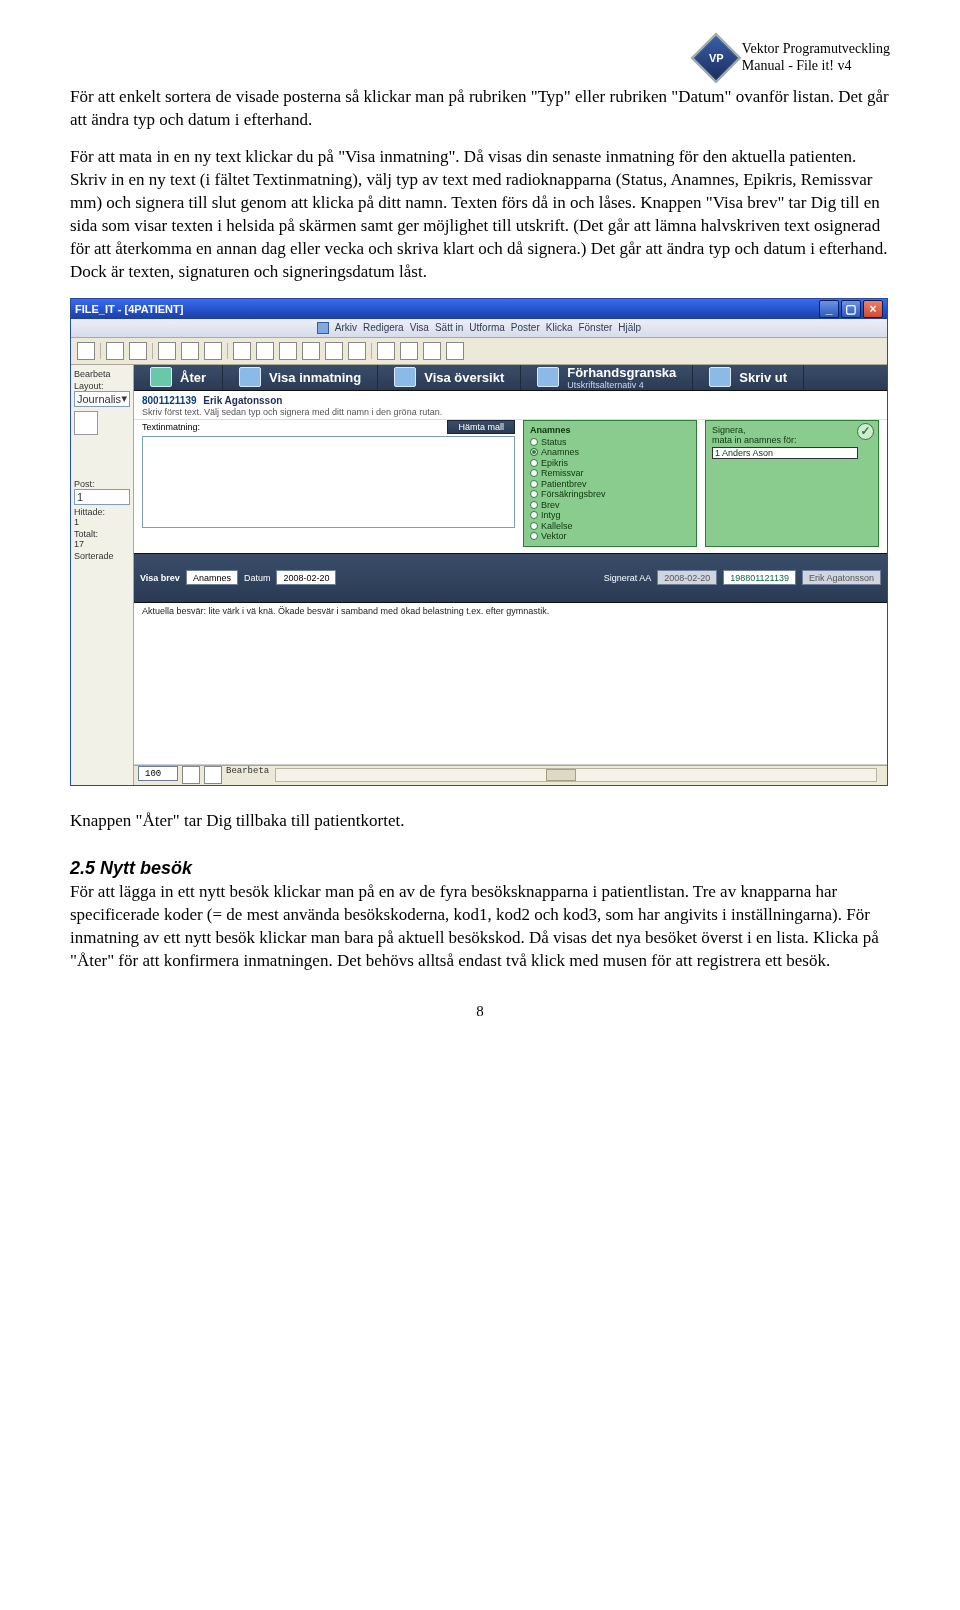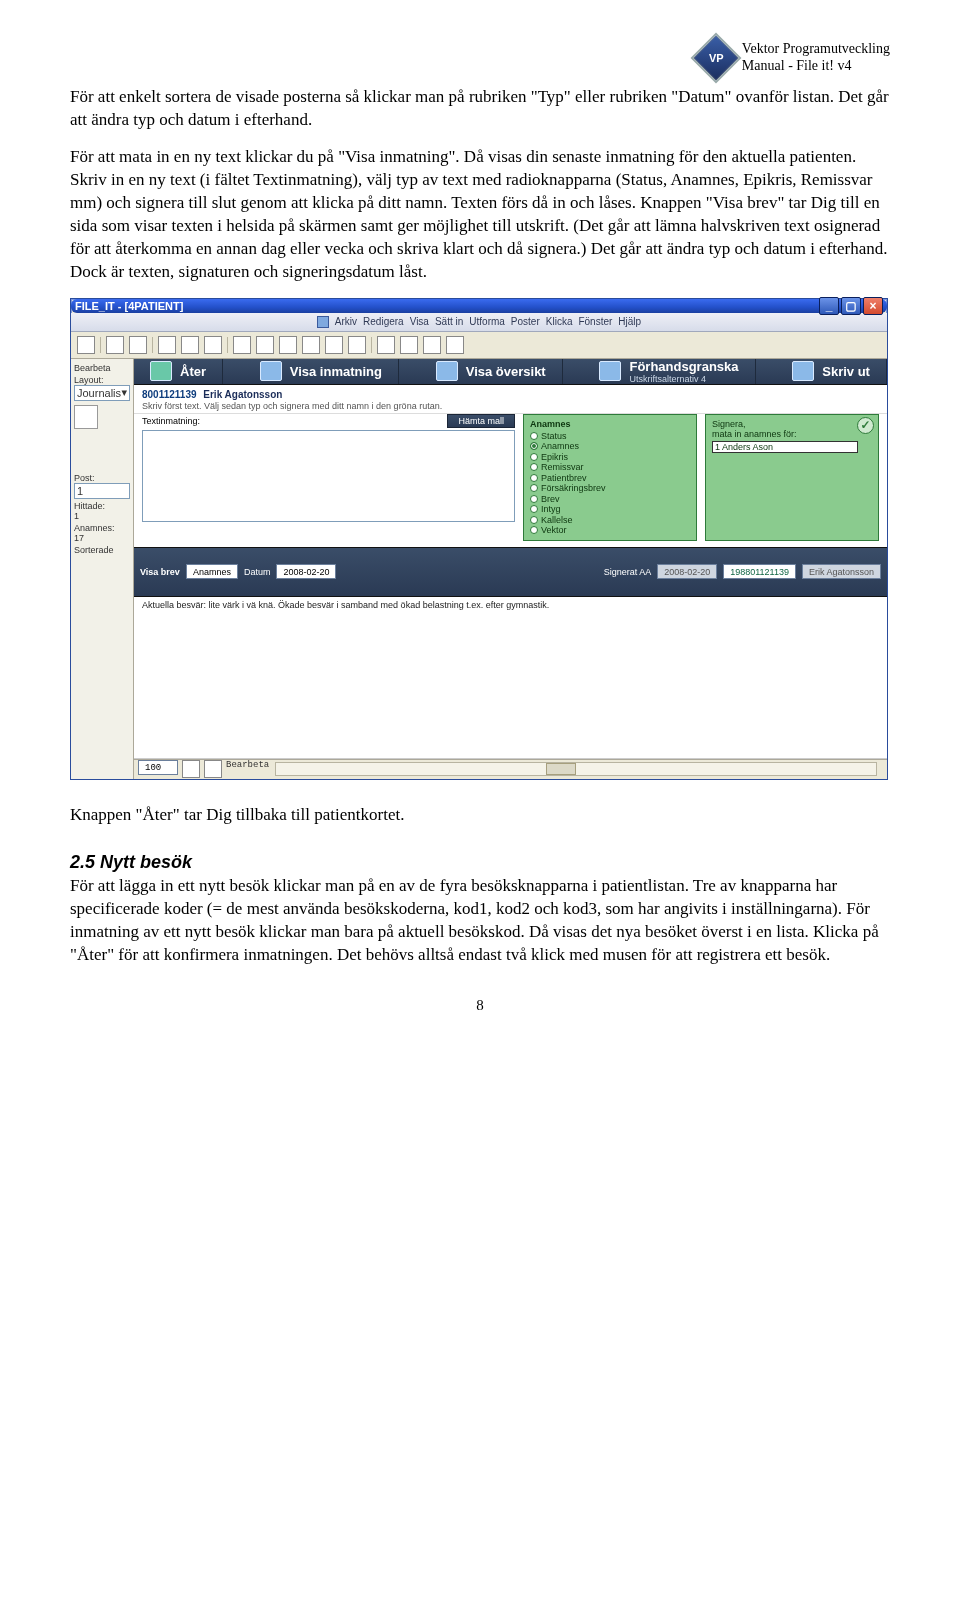--- a/index.html
+++ b/index.html
@@ -51,24 +51,24 @@
     border:1px solid #2a4c9c;
     width:816px;
     font-family:Tahoma,Arial,sans-serif;
     font-size:10px;
     background:#ece9d8;
     box-shadow:0 0 0 1px #7a96df inset;
   }
   .ss-titlebar{
     background:linear-gradient(#3a6bef,#2350c9 60%,#1b3fa0);
     color:#fff;
-    height:14px;
+    height:20px;
     display:flex;align-items:center;justify-content:space-between;
     padding:0 4px;
-    font-size:11px;font-weight:bold;border-radius:6px;
+    font-size:11px;font-weight:bold;
   }
   .win-btns{display:flex;gap:2px;}
   .win-btn{
     width:18px;height:16px;border:1px solid #0a1f5c;border-radius:2px;
     display:flex;align-items:center;justify-content:center;
     font:bold 12px/1 sans-serif;color:#fff;
   }
   .win-min{background:linear-gradient(#6b93e8,#2e58b8);}
   .win-max{background:linear-gradient(#6b93e8,#2e58b8);}
   .win-close{background:linear-gradient(#ef7f6a,#d44a2e);}
@@ -108,21 +108,20 @@
   .side-icon{
     width:22px;height:22px;border:1px solid #999;background:#fff;margin:4px 0;
   }
   .ss-main{flex:1;display:flex;flex-direction:column;background:#fff;}
   .bigbar{
     background:linear-gradient(#3a4d68,#2a3a54);
     height:25px;
     display:flex;align-items:center;
     color:#fff;font-weight:bold;font-size:13px;
     border-bottom:1px solid #111;
-    justify-content:space-between;
   }
   .bigbtn{
     display:flex;align-items:center;gap:8px;
     padding:0 16px;height:100%;
     border-right:1px solid #1e2a3c;
   }
   .bigbtn .icn{width:20px;height:18px;background:#8bb9e8;border:1px solid #d9eaff;border-radius:2px;}
   .bigbtn.ater .icn{background:#69c8a8;}
   .bigbtn small{font-size:9px;font-weight:normal;color:#cbd7e6;display:block;}
   .sub-id{
@@ -258,21 +257,21 @@
           <span>Journalis</span>
             <span>▾</span>
         </div>
         <div class="side-icon"></div>
         <div class="side-lbl" style="margin-top:40px">Post:</div>
         <div class="side-select">
             <span>1</span>
           </div>
         <div class="side-lbl">Hittade:</div>
         <div>1</div>
-        <div class="side-lbl">Anamnes:</div>
+        <div class="side-lbl">Totalt:</div>
         <div>17</div>
         <div class="side-lbl">Sorterade</div>
       </div>
       <div class="ss-main">
         <div class="bigbar">
           <div class="bigbtn ater">
             <span class="icn"></span>
             <span>Åter</span>
           </div>
           <div class="bigbtn">

